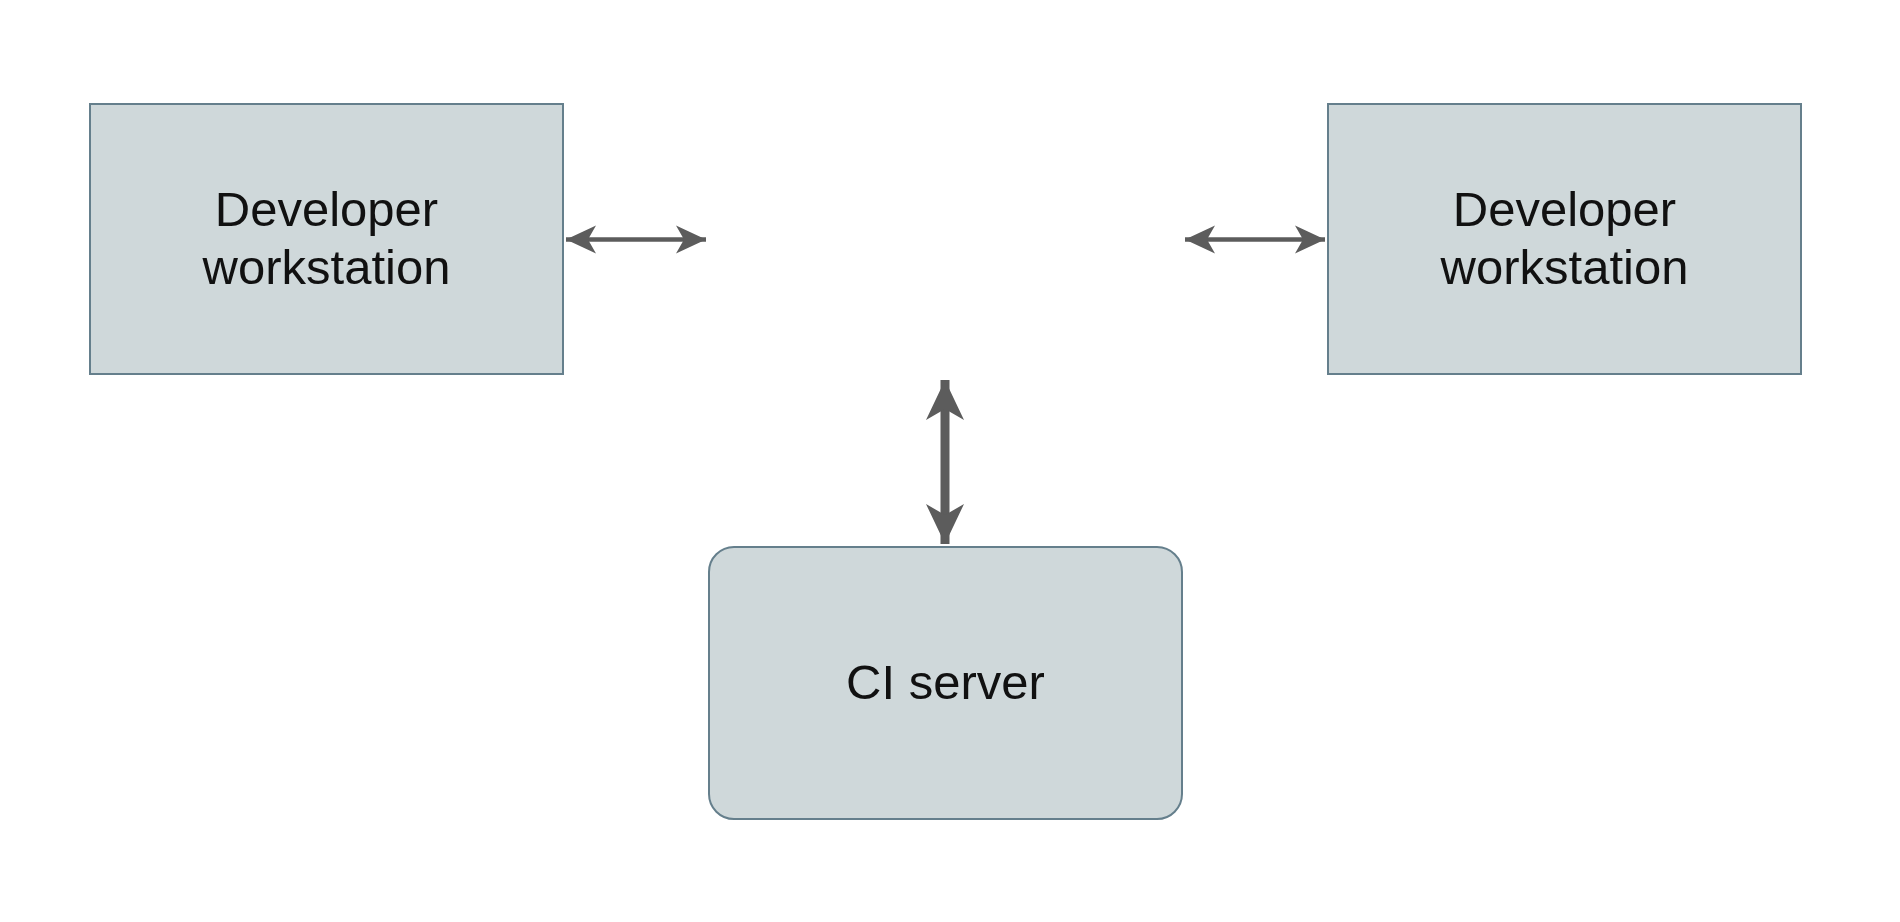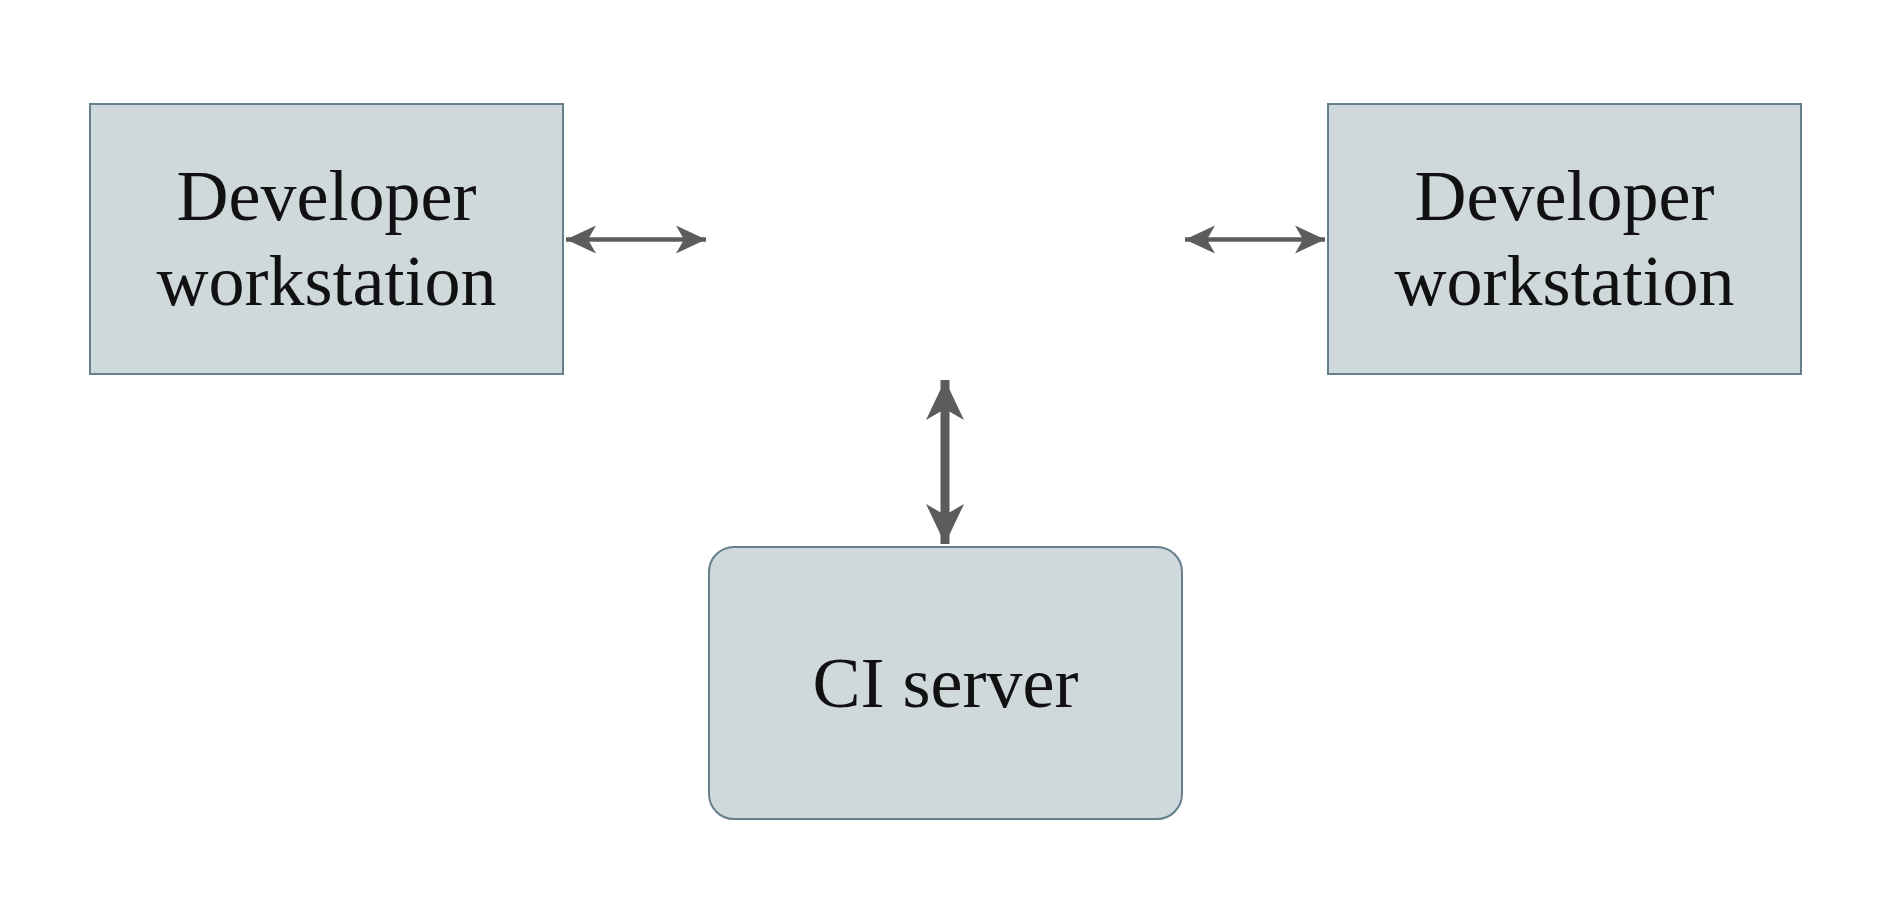--- a/index.html
+++ b/index.html
@@ -23,25 +23,24 @@
     position: absolute;
     background: var(--node-fill);
     border: 2px solid var(--node-border);
     display: flex;
     align-items: center;
     justify-content: center;
     text-align: center;
     padding: 0 24px;
   }
   .node-label {
-    font-size: 72px;
+    font-size: 49px;
     line-height: 1.18;
     color: var(--text);
     letter-spacing: 0px;
-    font-family: Liberation Serif, serif;
   }
   .node-dev-left     { left: 89px;   top: 103px; width: 475px; height: 272px; }
   .node-shared-cache { left: 708px;  top: 103px; width: 475px; height: 272px; }
   .node-dev-right    { left: 1327px; top: 103px; width: 475px; height: 272px; }
   .node-ci-server    { left: 708px;  top: 546px; width: 475px; height: 274px; border-radius: 26px; }
   .edges {
     position: absolute;
     inset: 0;
     width: 1900px;
     height: 922px;

